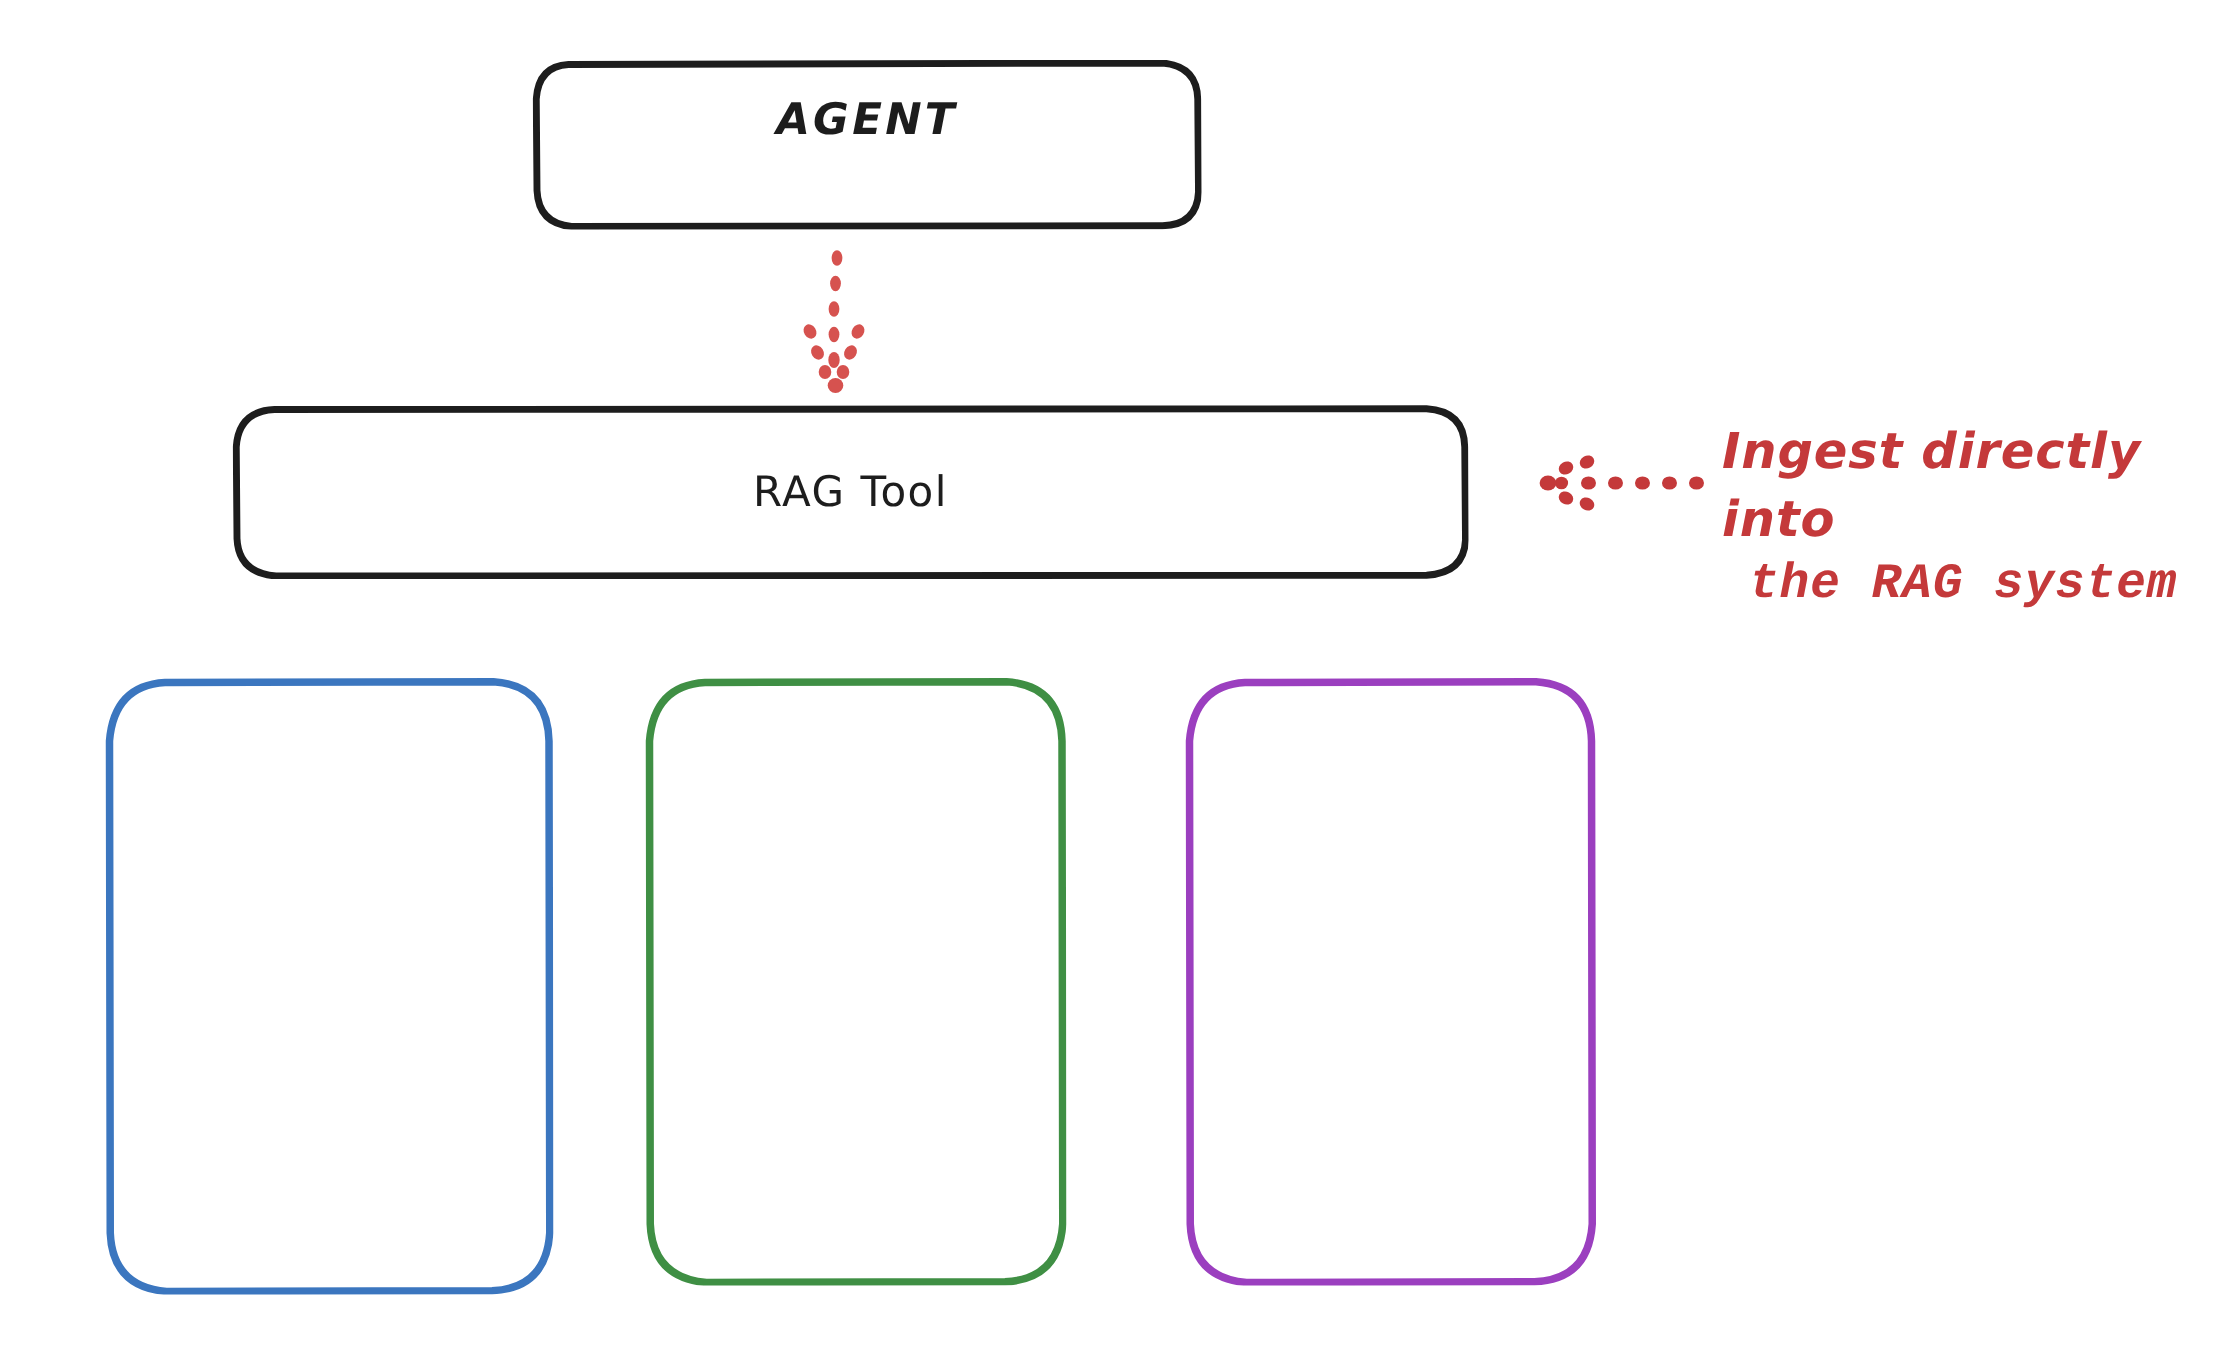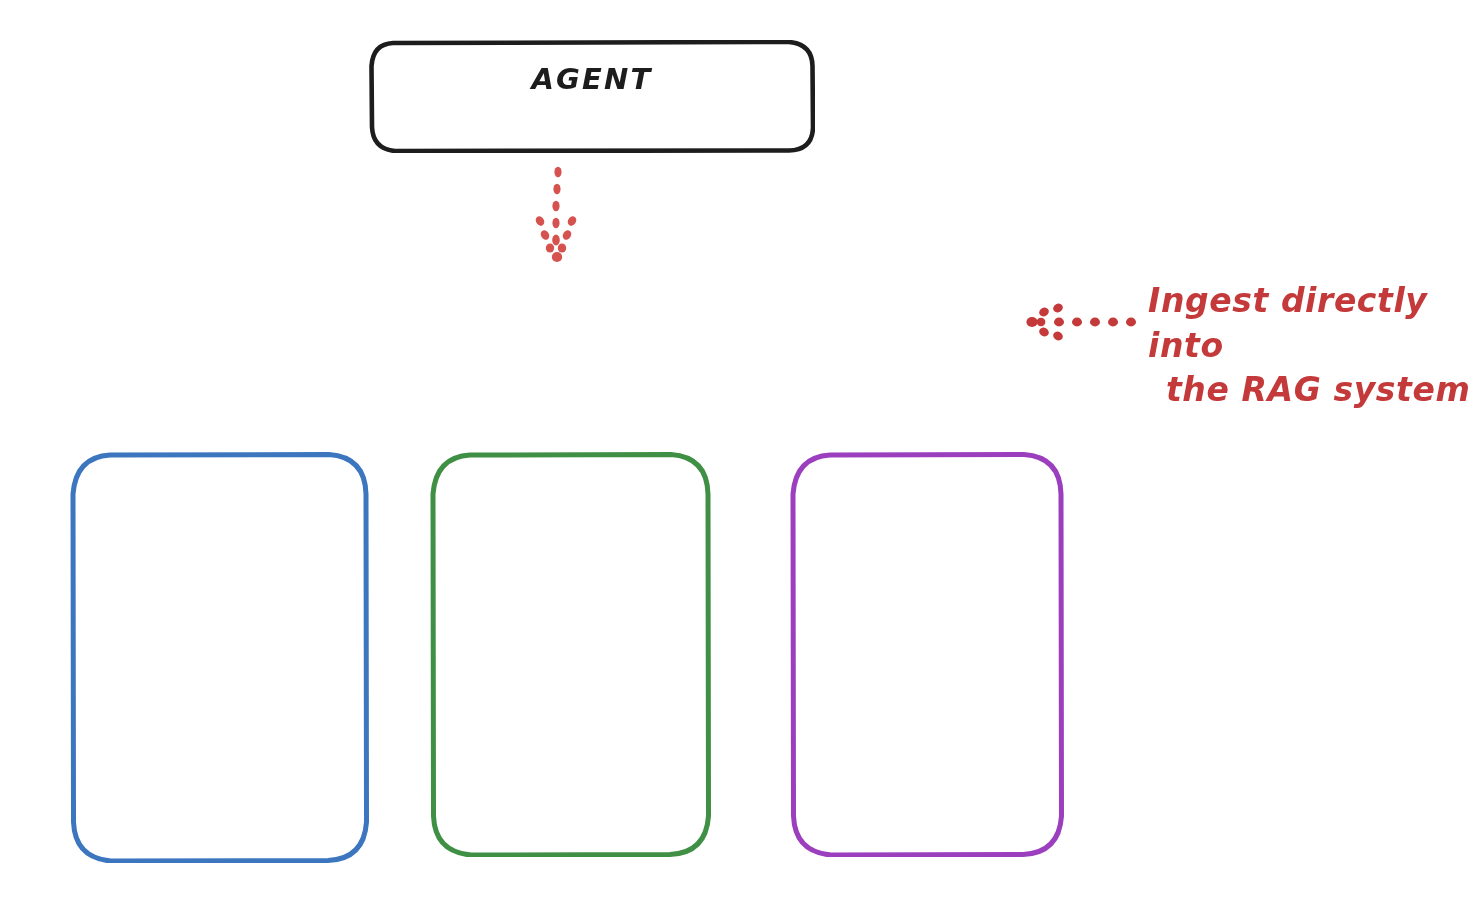--- a/index.html
+++ b/index.html
@@ -34,21 +34,21 @@
     background: #ffffff;
   }
   .node-label {
     white-space: pre-line;
     line-height: 1.28;
     letter-spacing: 0.4px;
   }
 
   
   .box-agent {
-    left: 369px;
+    left: 355px;
     top: 40px;
     width: 446px;
     height: 79px;
   }
   .box-ragtool {
     left: 155px;
     top: 270px;
     width: 824px;
     height: 116px;
   }
@@ -118,21 +118,21 @@
     width: 330px;
     color: #c4393a;
     font-size: 33px;
     font-weight: 600;
     font-style: italic;
     line-height: 1.35;
     letter-spacing: 0.6px;
     text-align: left;
     font-family: "DejaVu Sans", sans-serif;
   }
-  .annotation .l2 { display: block; padding-left: 18px; }
+  .annotation .l2 { display: block; padding-left: 18px; font-family: Liberation Mono, monospace; }
 
   svg.overlay {
     position: absolute;
     left: 0;
     top: 0;
     width: 1484px;
     height: 910px;
     pointer-events: none;
   }
 </style>
@@ -159,20 +159,26 @@
       <ellipse cx="540" cy="221" rx="4.0" ry="5.0" transform="rotate(-32 540 221)"></ellipse>
       <ellipse cx="545" cy="235" rx="4.0" ry="5.0" transform="rotate(-32 545 235)"></ellipse>
       <ellipse cx="572" cy="221" rx="4.0" ry="5.0" transform="rotate(32 572 221)"></ellipse>
       <ellipse cx="567" cy="235" rx="4.0" ry="5.0" transform="rotate(32 567 235)"></ellipse>
       <ellipse cx="550" cy="248" rx="4.2" ry="4.6"></ellipse>
       <ellipse cx="562" cy="248" rx="4.2" ry="4.6"></ellipse>
       <ellipse cx="557" cy="257" rx="5.2" ry="5.0"></ellipse>
     </g>
   </svg>
 
+  <div class="node box-ragtool">
+    <svg class="black-frame" viewBox="0 0 824 116" preserveAspectRatio="none">
+      <path d="M28 3 L796 2.5 Q821 4 821.5 28 L822 90 Q821 112 796 113.5 L29 114 Q4 112 3 89 L2.5 28 Q4 4 28 3 Z" fill="#ffffff" stroke="#1d1d1d" stroke-width="4.6" stroke-linecap="round" stroke-linejoin="round"></path>
+    </svg>
+    <div class="node-label">RAG Tool</div>
+  </div>
 
   <svg class="overlay">
     <g fill="#c4393a">
       <ellipse cx="1131" cy="322" rx="5.0" ry="4.4"></ellipse>
       <ellipse cx="1113" cy="322" rx="5.0" ry="4.4"></ellipse>
       <ellipse cx="1095" cy="322" rx="5.0" ry="4.4"></ellipse>
       <ellipse cx="1077" cy="322" rx="5.0" ry="4.4"></ellipse>
       <ellipse cx="1059" cy="322" rx="5.0" ry="4.4"></ellipse>
 
       <ellipse cx="1058" cy="308" rx="5.0" ry="4.2" transform="rotate(-28 1058 308)"></ellipse>

